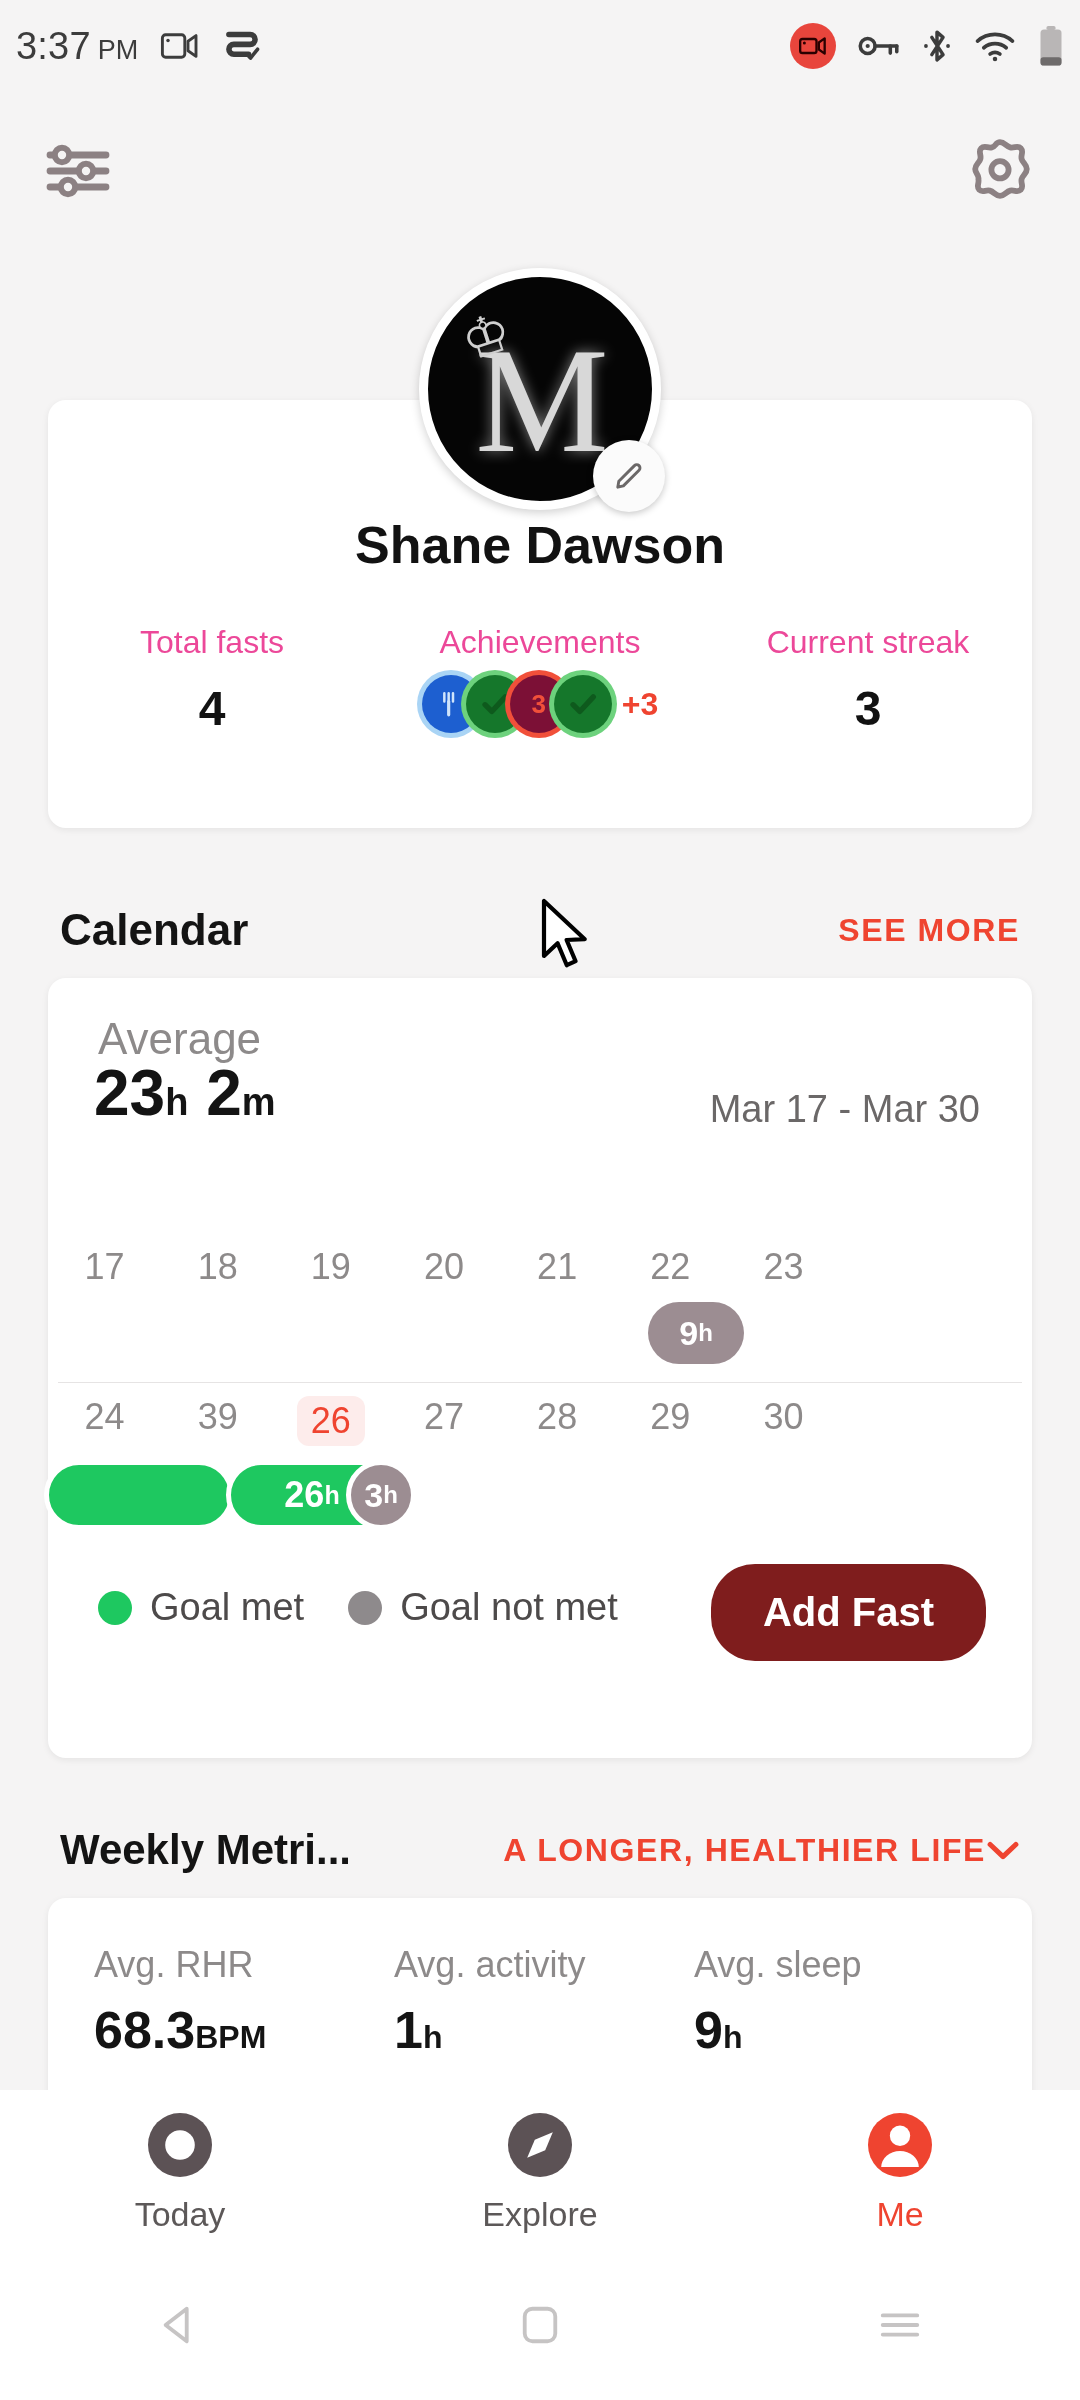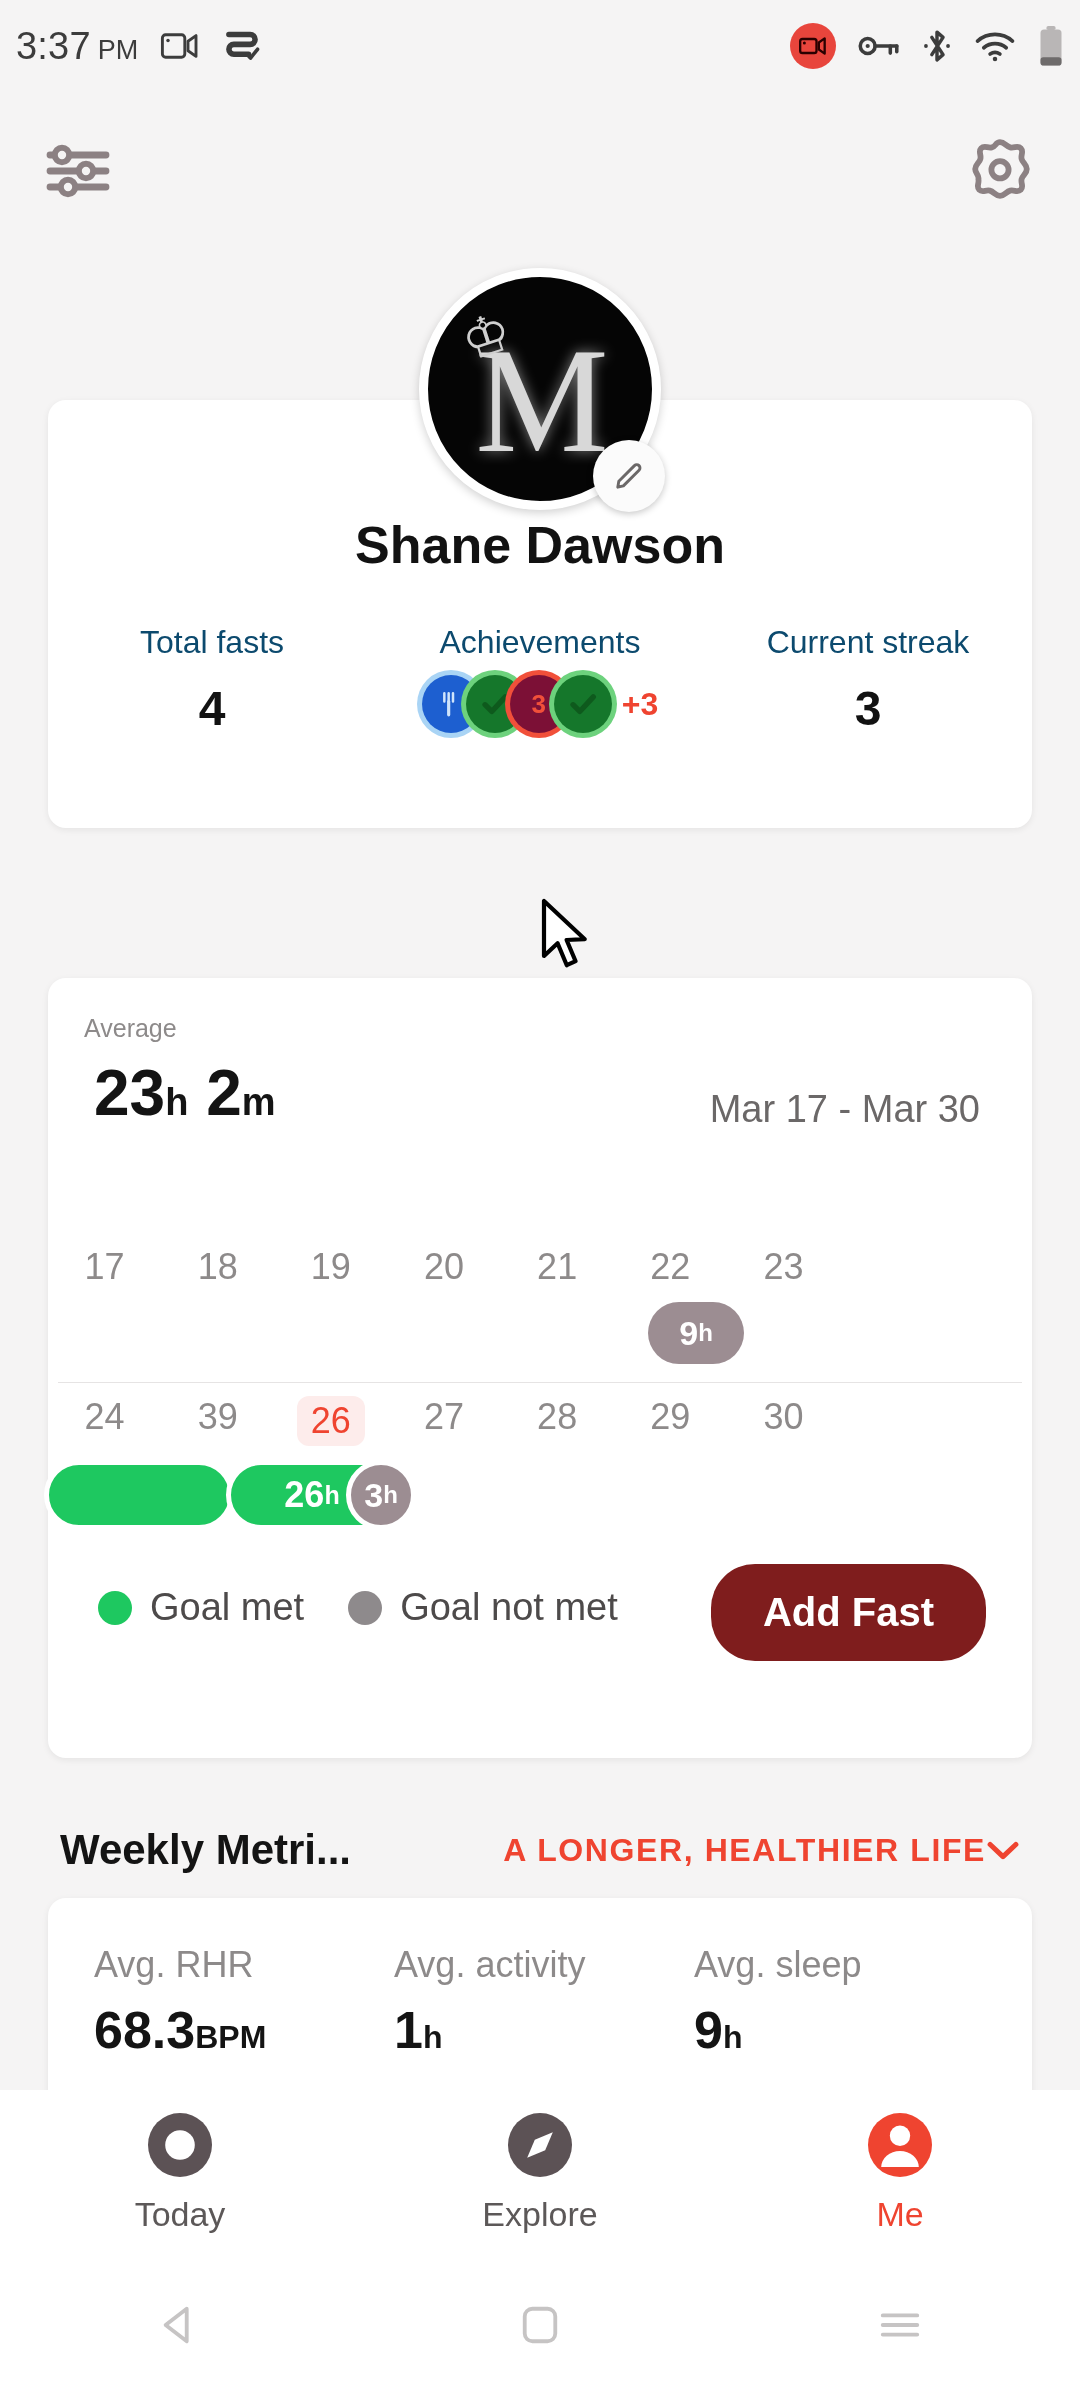--- a/index.html
+++ b/index.html
@@ -73,21 +73,21 @@
 
   .profile-name {
     position:absolute; top:115px; left:0; width:100%;
     text-align:center; font-size:52px; font-weight:bold; color:#121212;
   }
   .stats-row {
     position:absolute; top:224px; left:0; width:100%;
     display:flex;
   }
   .stat { flex:1; text-align:center; }
-  .stat-label { font-size:32px; color:#0c4a6e; font-weight:400;text-align:center; }
+  .stat-label { font-size:32px; color:#ec4899; font-weight:400;text-align:center; }
   .stat-value { font-size:48px; font-weight:bold; color:#121212; margin-top:20px; }
 
   .badges { margin-top:14px; display:flex; align-items:center; justify-content:center; }
   .badge {
     width:58px; height:58px; border-radius:50%;
     display:flex; align-items:center; justify-content:center;
     margin-left:-14px; position:relative;
     font-size:26px; font-weight:bold; color:#fff;
   }
   .badge:first-child { margin-left:0; }
@@ -103,21 +103,21 @@
   .section-link {
     font-size:32px; font-weight:bold; color:#ef4430; letter-spacing:1.6px;
   }
   #calendar-head { top:900px; height:60px; }
   #weekly-head { top:1820px; height:60px; }
   #weekly-head .section-title { font-size:42px; }
   .weekly-right { display:flex; align-items:center; gap:0; }
 
   
   #calendar-card { top:978px; height:780px; }
-  .avg-label { position:absolute; top:36px; left:36px; font-size:25px; color:#8d8a8a; }
+  .avg-label { position:absolute; top:36px; left:50px; font-size:44px; color:#8d8a8a; }
   .avg-value { position:absolute; top:78px; left:46px; font-size:64px; font-weight:bold; color:#141414; }
   .avg-value .unit { font-size:38px; font-weight:bold; }
   .date-range { position:absolute; top:110px; right:52px; font-size:38px; color:#6b6868; }
 
   .cal-row { position:absolute; left:0; width:984px; height:150px; }
   #cal-row-1 { top:262px; }
   #cal-row-2 { top:412px; }
   .cal-divider {
     position:absolute; top:404px; left:10px; width:964px; height:1px; background:#e6e4e4;
   }
@@ -317,20 +317,24 @@
       </div>
 
       <div class="stat">
         <div class="stat-label">Current streak</div>
         <div class="stat-value">3</div>
       </div>
 
     </div>
   </div>
 
+  <div class="section-head" id="calendar-head">
+    <div class="section-title">Calendar</div>
+    <div class="section-link">SEE MORE</div>
+  </div>
 
   <div class="card" id="calendar-card">
 
     <div class="avg-label">Average</div>
     <div class="avg-value">
       <span>23</span><span class="unit">h</span>
       <span>2</span><span class="unit">m</span>
     </div>
     <div class="date-range">Mar 17 - Mar 30</div>
 

